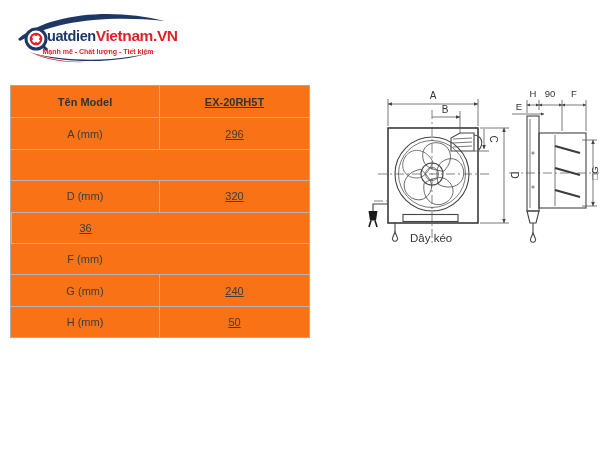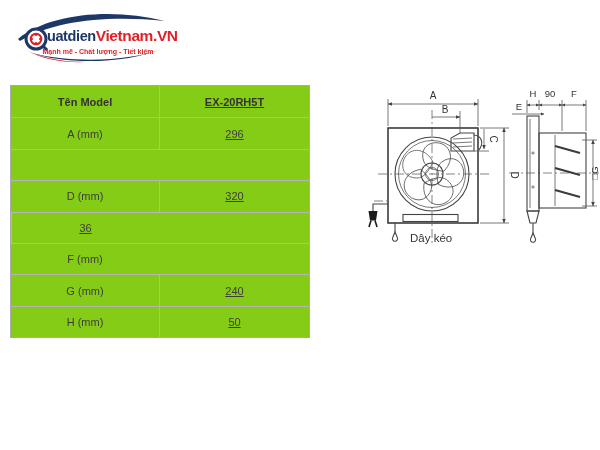--- a/index.html
+++ b/index.html
@@ -11,21 +11,21 @@
   .logo{position:absolute;left:12px;top:8px;width:160px;height:60px;cursor:pointer;}
   .logo svg{position:absolute;left:0;top:0;}
   .brand-text{position:absolute;left:35px;top:20px;white-space:nowrap;
     font-weight:bold;font-size:14.5px;letter-spacing:-0.4px;line-height:16px;}
   .brand-blue{color:#1d3766;}
   .brand-red{color:#e01f26;font-size:15.5px;}
   .tagline{position:absolute;left:12px;top:40px;width:148px;text-align:center;
     color:#e01f26;font-size:7px;font-weight:bold;white-space:nowrap;}
   
   .spec-table{position:absolute;left:10px;top:85px;width:300px;
-    border:1px solid #a9a9a9;box-sizing:border-box;background:#84cc16;}
+    border:1px solid #a9a9a9;box-sizing:border-box;background:#f97316;}
   .srow{display:grid;grid-template-columns:148px 1fr;height:31.4px;box-sizing:border-box;}
   .srow + .srow{border-top:1px solid #b5b5b5;}
   .cell{display:flex;align-items:center;justify-content:center;
     font-size:11px;color:#3d3d3d;box-sizing:border-box;}
   .cell.val{border-left:1px solid #b5b5b5;text-decoration:underline;}
   .srow.head .cell{font-weight:bold;color:#333;}
   
   .diagram{position:absolute;left:348px;top:83px;width:252px;height:170px;}
   .diagram svg text{font-family:"Liberation Sans",sans-serif;fill:#333;}
   .dline{stroke:#444;stroke-width:1.1;fill:none;}

